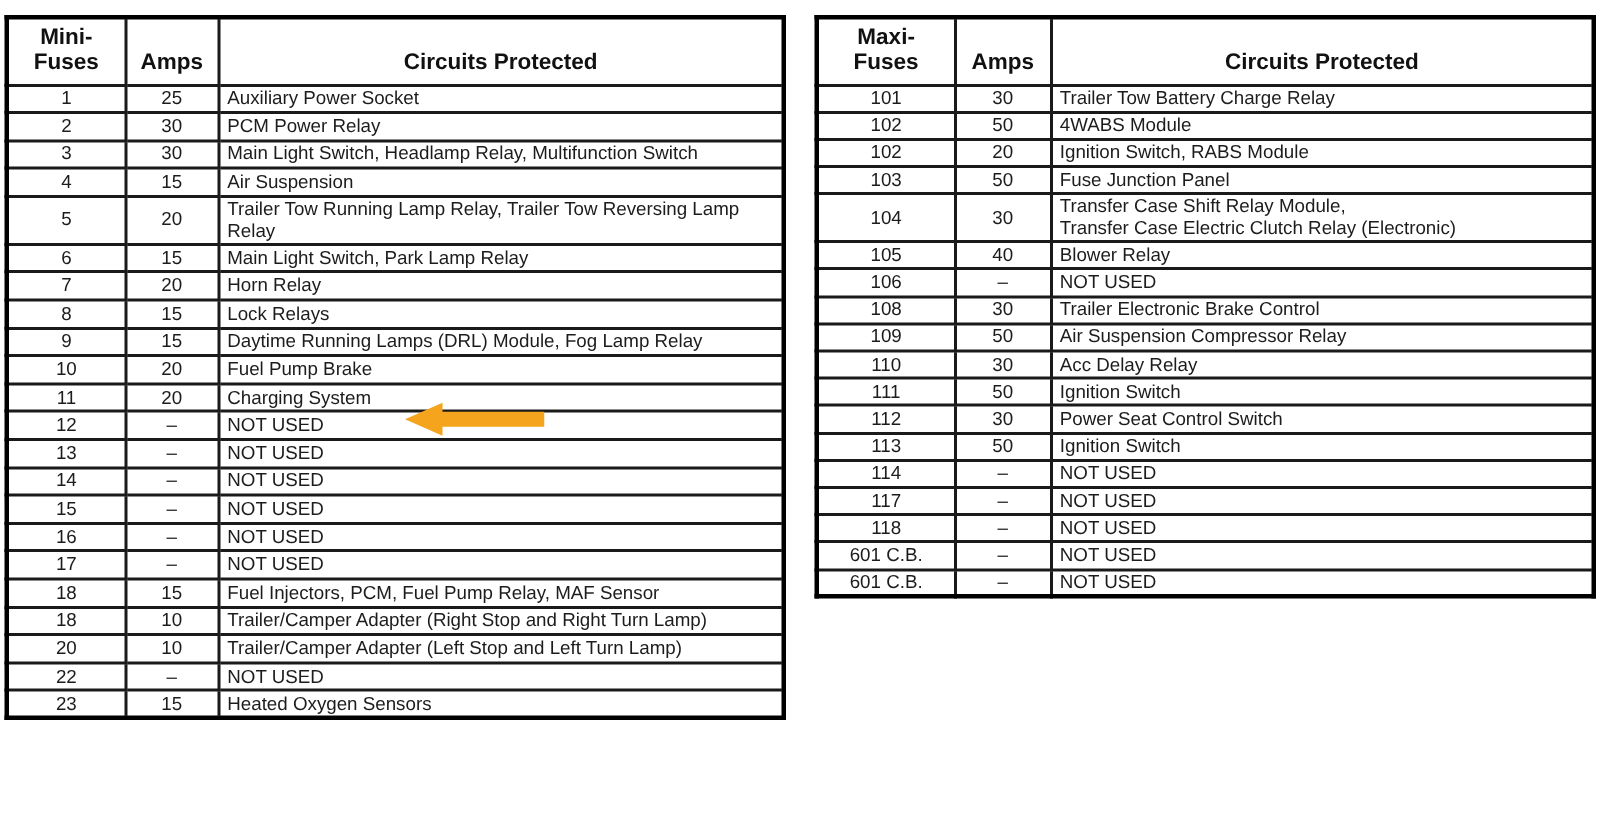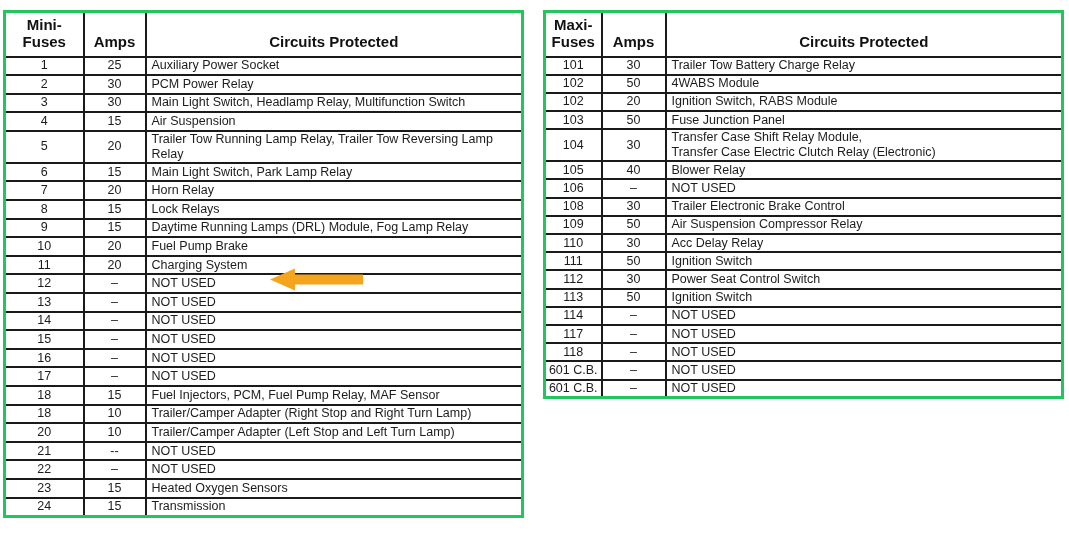--- a/index.html
+++ b/index.html
@@ -4,36 +4,36 @@
 <style>
   * { margin: 0; padding: 0; box-sizing: border-box; }
   html, body { width: 1069px; height: 559px; background: #ffffff; }
   body { font-family: "Liberation Sans", sans-serif; color: #111; }
   .page { position: relative; width: 1069px; height: 559px; overflow: hidden; }
 
   .table-wrap { position: absolute; top: 10px; }
   .table-wrap.mini { left: 3px; width: 521px; }
   .table-wrap.maxi { left: 543px; width: 521px; }
 
-  table { width: 100%; border-collapse: collapse; border: 3px solid #22c55e; table-layout: fixed; }
+  table { width: 100%; border-collapse: collapse; border: 3px solid #000000; table-layout: fixed; }
   th, td { border: 2px solid #1a1a1a; }
 
   th {
     vertical-align: bottom;
     padding-bottom: 6px;
     font-weight: bold;
     font-size: 15px;
     line-height: 17px;
     height: 45px;
     text-align: center;
     white-space: pre-line;
   }
   .mini .col-fuse, .mini th.fuse-h { width: 79px; }
   .mini .col-amps, .mini th.amps-h { width: 62px; }
-  .maxi .col-fuse, .maxi th.fuse-h { width: 57px; }
+  .maxi .col-fuse, .maxi th.fuse-h { width: 92px; }
   .maxi .col-amps, .maxi th.amps-h { width: 64px; }
 
   td {
     font-size: 12.5px;
     line-height: 15px;
     height: 18.6px;
     vertical-align: middle;
     color: #1c1c1c;
   }
   .maxi td { height: 18.2px; }
@@ -160,38 +160,28 @@
             <td class="col-fuse">18</td>
             <td class="col-amps">10</td>
             <td class="col-circ">Trailer/Camper Adapter (Right Stop and Right Turn Lamp)</td>
           </tr>
           <tr>
             <td class="col-fuse">20</td>
             <td class="col-amps">10</td>
             <td class="col-circ">Trailer/Camper Adapter (Left Stop and Left Turn Lamp)</td>
           </tr>
           <tr>
-            <td class="col-fuse">21</td>
-            <td class="col-amps">--</td>
-            <td class="col-circ">NOT USED</td>
-          </tr>
-          <tr>
             <td class="col-fuse">22</td>
             <td class="col-amps">–</td>
             <td class="col-circ">NOT USED</td>
           </tr>
           <tr>
             <td class="col-fuse">23</td>
             <td class="col-amps">15</td>
             <td class="col-circ">Heated Oxygen Sensors</td>
-          </tr>
-          <tr>
-            <td class="col-fuse">24</td>
-            <td class="col-amps">15</td>
-            <td class="col-circ">Transmission</td>
           </tr>
         </tbody>
     </table>
   </section>
 
   <section class="table-wrap maxi">
     <table>
       <thead>
         <tr>
           <th class="fuse-h">Maxi-

